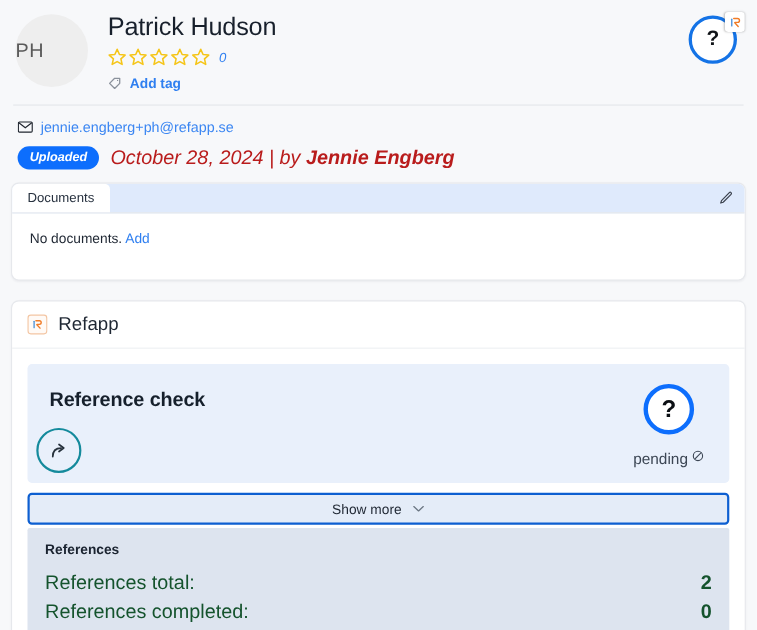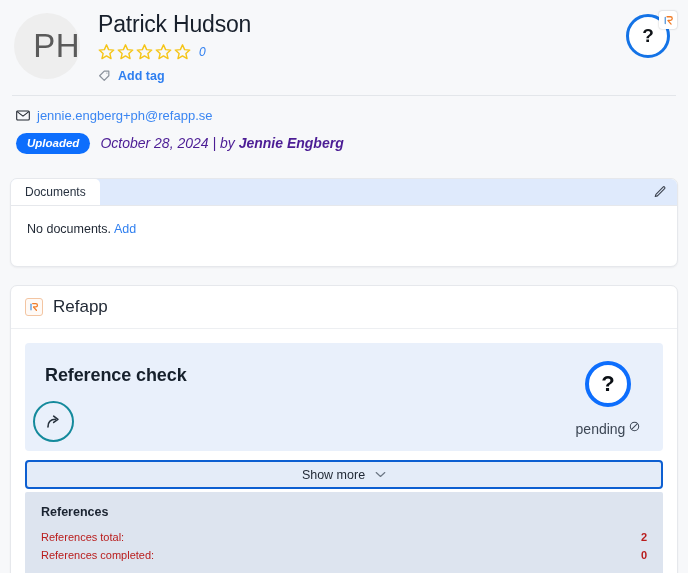--- a/index.html
+++ b/index.html
@@ -27,25 +27,25 @@
     display: flex;
     align-items: flex-start;
   }
 
   .avatar {
     width: 66px;
     height: 66px;
     border-radius: 50%;
     background: #eeeeee;
     color: #5a5a5a;
-    font-size: 33px;
+    font-size: 18px;
     letter-spacing: 0.5px;
     display: flex;
     align-items: center;
-    justify-content: flex-end;
+    justify-content: flex-start;
     flex: 0 0 auto;
     margin-top: 3px;
   }
 
   .identity { margin-left: 18px; padding-top: 2px; flex: 1 1 auto; }
 
   .person-name {
     font-size: 23px;
     font-weight: 400;
     color: #18202c;
@@ -146,33 +146,33 @@
   }
   .pill {
     background: #0d6efd;
     color: #ffffff;
     font-size: 11.5px;
     font-weight: 700;
     border-radius: 11px;
     padding: 3px 11px 4px 11px;
     line-height: 1.25;
   }
-  .status-text { font-size: 14px; color: #4c1d95; }
+  .status-text { font-size: 18px; color: #b91c1c; }
   .status-text b { font-weight: 700; }
 
   
   .card {
     background: #ffffff;
     border: 1px solid #e6e8ec;
     border-radius: 7px;
     margin: 0 10px;
     box-shadow: 0 1px 2px rgba(18,28,45,0.05);
   }
 
-  .documents-card { margin-top: 24px; overflow: hidden; }
+  .documents-card { margin-top: 12px; overflow: hidden; }
 
   .tabbar {
     display: flex;
     align-items: stretch;
     background: #dfeafc;
     height: 27px;
     position: relative;
     border-bottom: 1px solid #e6e8ec;
   }
   .tab {
@@ -314,22 +314,22 @@
   .ref-heading {
     font-size: 12.5px;
     font-weight: 700;
     color: #1a2330;
     margin-bottom: 9px;
   }
   .ref-line {
     display: flex;
     align-items: flex-end;
     justify-content: space-between;
-    font-size: 11px;
-    color: #b91c1c;
+    font-size: 18px;
+    color: #14532d;
     padding: 3px 0;
   }
   .ref-value { font-weight: 700; }
 </style>
 </head>
 <body>
 
 <div class="page">
 
   <div class="header">

